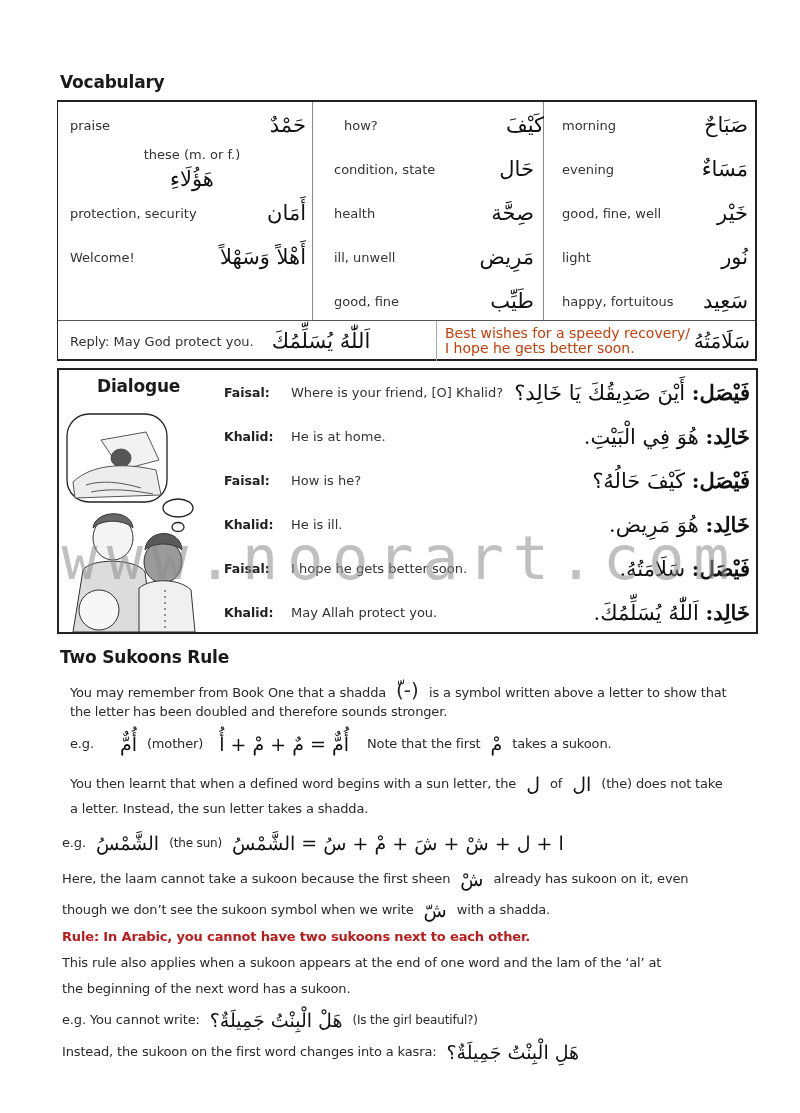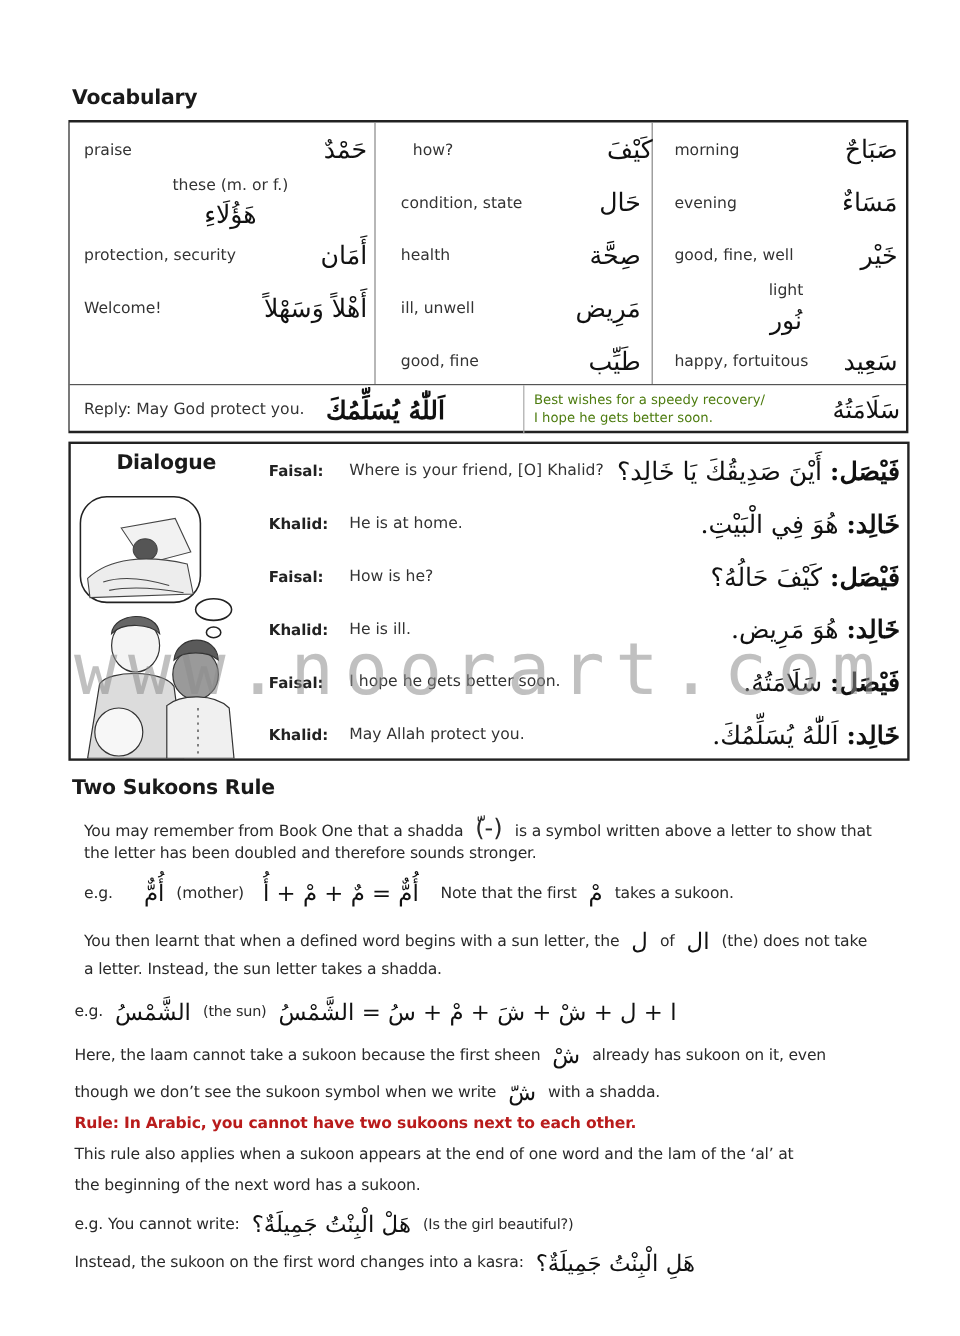--- a/index.html
+++ b/index.html
@@ -88,35 +88,35 @@
       <span class="ar">صَبَاحٌ</span>
     </div>
   <div class="vcell" style="left:504px; width:186px; top:45px;">
       <span class="en">evening</span>
       <span class="ar">مَسَاءٌ</span>
     </div>
   <div class="vcell" style="left:504px; width:186px; top:89px;">
       <span class="en">good, fine, well</span>
       <span class="ar">خَيْر</span>
     </div>
-  <div class="vcell" style="left:504px; width:186px; top:133px;flex-direction:column;">
+  <div class="vcell" style="left:504px; width:186px; top:133px;">
       <span class="en">light</span>
       <span class="ar">نُور</span>
     </div>
   <div class="vcell" style="left:504px; width:186px; top:177px;">
       <span class="en">happy, fortuitous</span>
       <span class="ar">سَعِيد</span>
     </div>
 
   <div class="bottom-cell" style="left:12px; width:360px;">
     <span class="en">Reply: May God protect you.</span>
-    <span class="ar" style="font-size:21px; margin-left:18px;font-weight:bold;">اَللّٰهُ يُسَلِّمُكَ</span>
+    <span class="ar" style="font-size:21px; margin-left:18px;">اَللّٰهُ يُسَلِّمُكَ</span>
   </div>
   <div class="bottom-cell" style="left:387px; width:305px; justify-content:space-between;">
-    <span style="font-size:11px; line-height:15px; color:#4d7c0f;">
+    <span style="font-size:14px; line-height:15px; color:#c2410c;">
       <span>Best wishes for a speedy recovery/</span><br>
       <span>I hope he gets better soon.</span>
     </span>
     <span class="ar" style="font-size:20px;">سَلَامَتُهُ</span>
   </div>
 </div>
 
 <div class="abs" id="dialogue-box">
   <div class="abs heading" style="left:38px; top:6px;">Dialogue</div>
 

